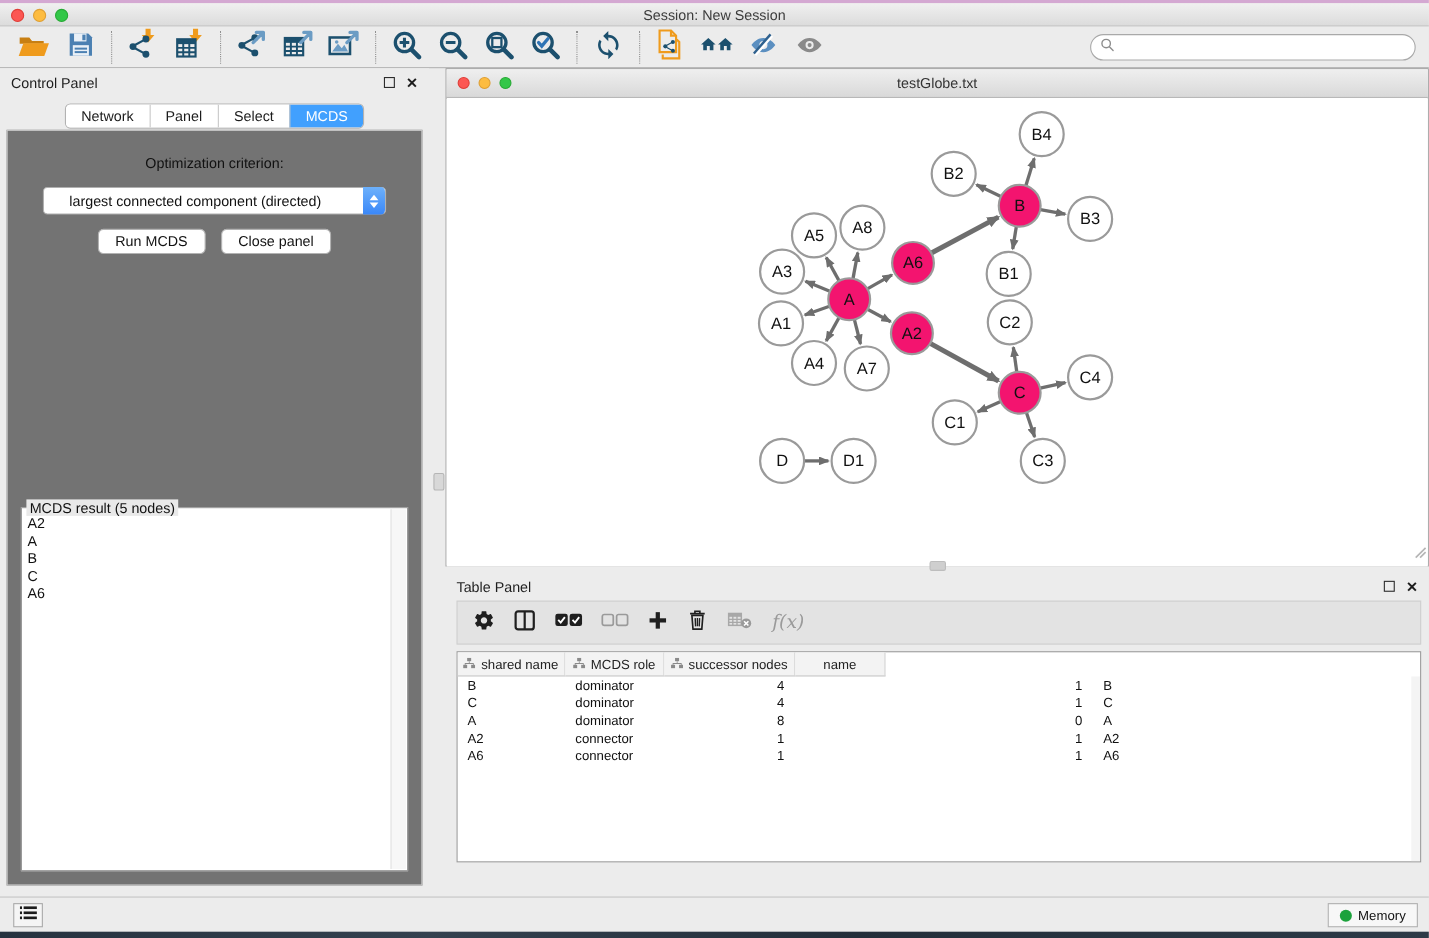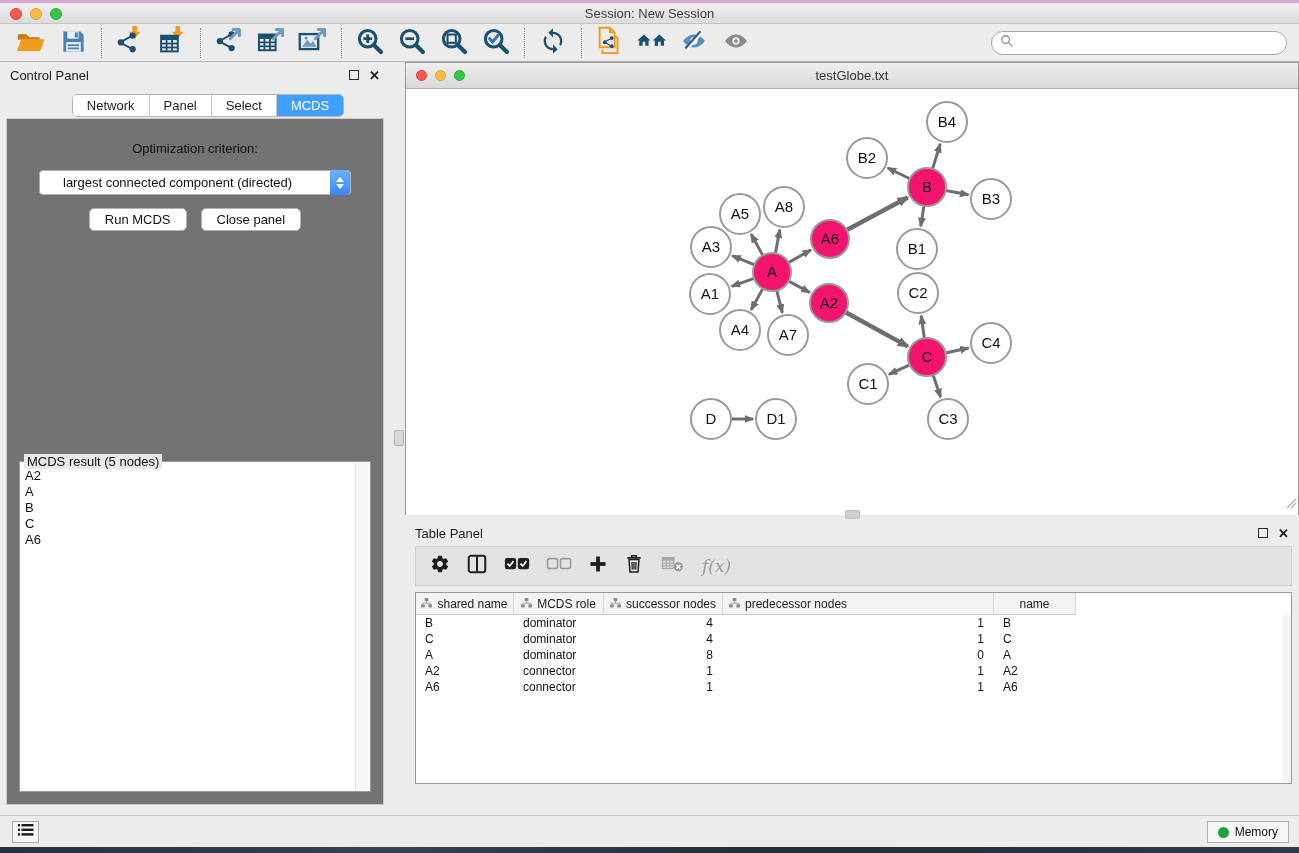--- a/index.html
+++ b/index.html
@@ -37,21 +37,21 @@
   .float-box { width:10px; height:10px; border:1.6px solid #2c2c2c; }
   .close-x { font-size:13px; font-weight:bold; color:#1b1b1b; line-height:1; }
 
   .seg-tabs { display:flex; justify-content:center; }
   .seg-wrap { display:inline-flex; border:1px solid #b2b2b2; border-radius:5px; overflow:hidden; background:#fff; }
   .seg-btn { padding:3px 14px; font-size:13px; color:#1c1c1c; background:#fff;
     border-left:1px solid #c8c8c8; cursor:default; white-space:nowrap; }
   .seg-btn:first-child { border-left:none; }
   .seg-btn.active { background:#41a0fe; color:#fff; }
 
-  .cp-tabs { position:absolute; left:13px; top:32px; width:390px; }
+  .cp-tabs { position:absolute; left:0; top:32px; width:390px; }
   .cp-content { position:absolute; left:6px; right:6px; top:56px; bottom:10px;
     background:#737373; border:1px solid #c9c9c9; border-radius:0; }
   .opt-label { margin-top:22px; text-align:center; font-size:13px; color:#111; }
   .select-box { margin:14px auto 0; width:312px; height:25px; background:#fff;
     border:1px solid #b0b0b0; border-radius:4px; display:flex; align-items:center; position:relative; }
   .select-box .sel-text { font-size:13px; color:#111; padding-left:23px; }
   .spinner { position:absolute; right:0; top:-1px; width:20px; height:25px; border-radius:0 4px 4px 0;
     background:linear-gradient(#6db1fb,#3a87f8); display:flex; flex-direction:column;
     align-items:center; justify-content:center; gap:2px; }
   .spinner .tri-up { width:0; height:0; border-left:4px solid transparent; border-right:4px solid transparent; border-bottom:5px solid #fff; }
@@ -569,31 +569,20 @@
           <span><svg width="11" height="10" viewBox="0 0 12 11">
               <g fill="#8a8a8a">
                 <rect x="4" y="0" width="4" height="3.4"></rect>
                 <rect x="0" y="7" width="4" height="3.4"></rect>
                 <rect x="8" y="7" width="4" height="3.4"></rect>
                 <path d="M5.7 3.4 h0.8 v2 h-0.8 z M1.6 5.2 h9 v0.9 h-9 z M1.6 5.2 h0.8 v2 h-0.8 z M9.8 5.2 h0.8 v2 h-0.8 z"></path>
               </g>
             </svg></span>
           <span>successor nodes</span>
         </div>
-        <div class="tbl-hcell left" style="width: 271px;">
-          <span><svg width="11" height="10" viewBox="0 0 12 11">
-              <g fill="#8a8a8a">
-                <rect x="4" y="0" width="4" height="3.4"></rect>
-                <rect x="0" y="7" width="4" height="3.4"></rect>
-                <rect x="8" y="7" width="4" height="3.4"></rect>
-                <path d="M5.7 3.4 h0.8 v2 h-0.8 z M1.6 5.2 h9 v0.9 h-9 z M1.6 5.2 h0.8 v2 h-0.8 z M9.8 5.2 h0.8 v2 h-0.8 z"></path>
-              </g>
-            </svg></span>
-          <span>predecessor nodes</span>
-        </div>
         <div class="tbl-hcell" style="width: 82px;">
           <span>name</span>
         </div>
       </div>
     <div id="tbl-body">
         <div class="tbl-row">
           <div class="tbl-cell al" style="width: 98px;">B</div>
           <div class="tbl-cell al" style="width: 90px;">dominator</div>
           <div class="tbl-cell ar" style="width: 119px;">4</div>
           <div class="tbl-cell ar" style="width: 271px;">1</div>

